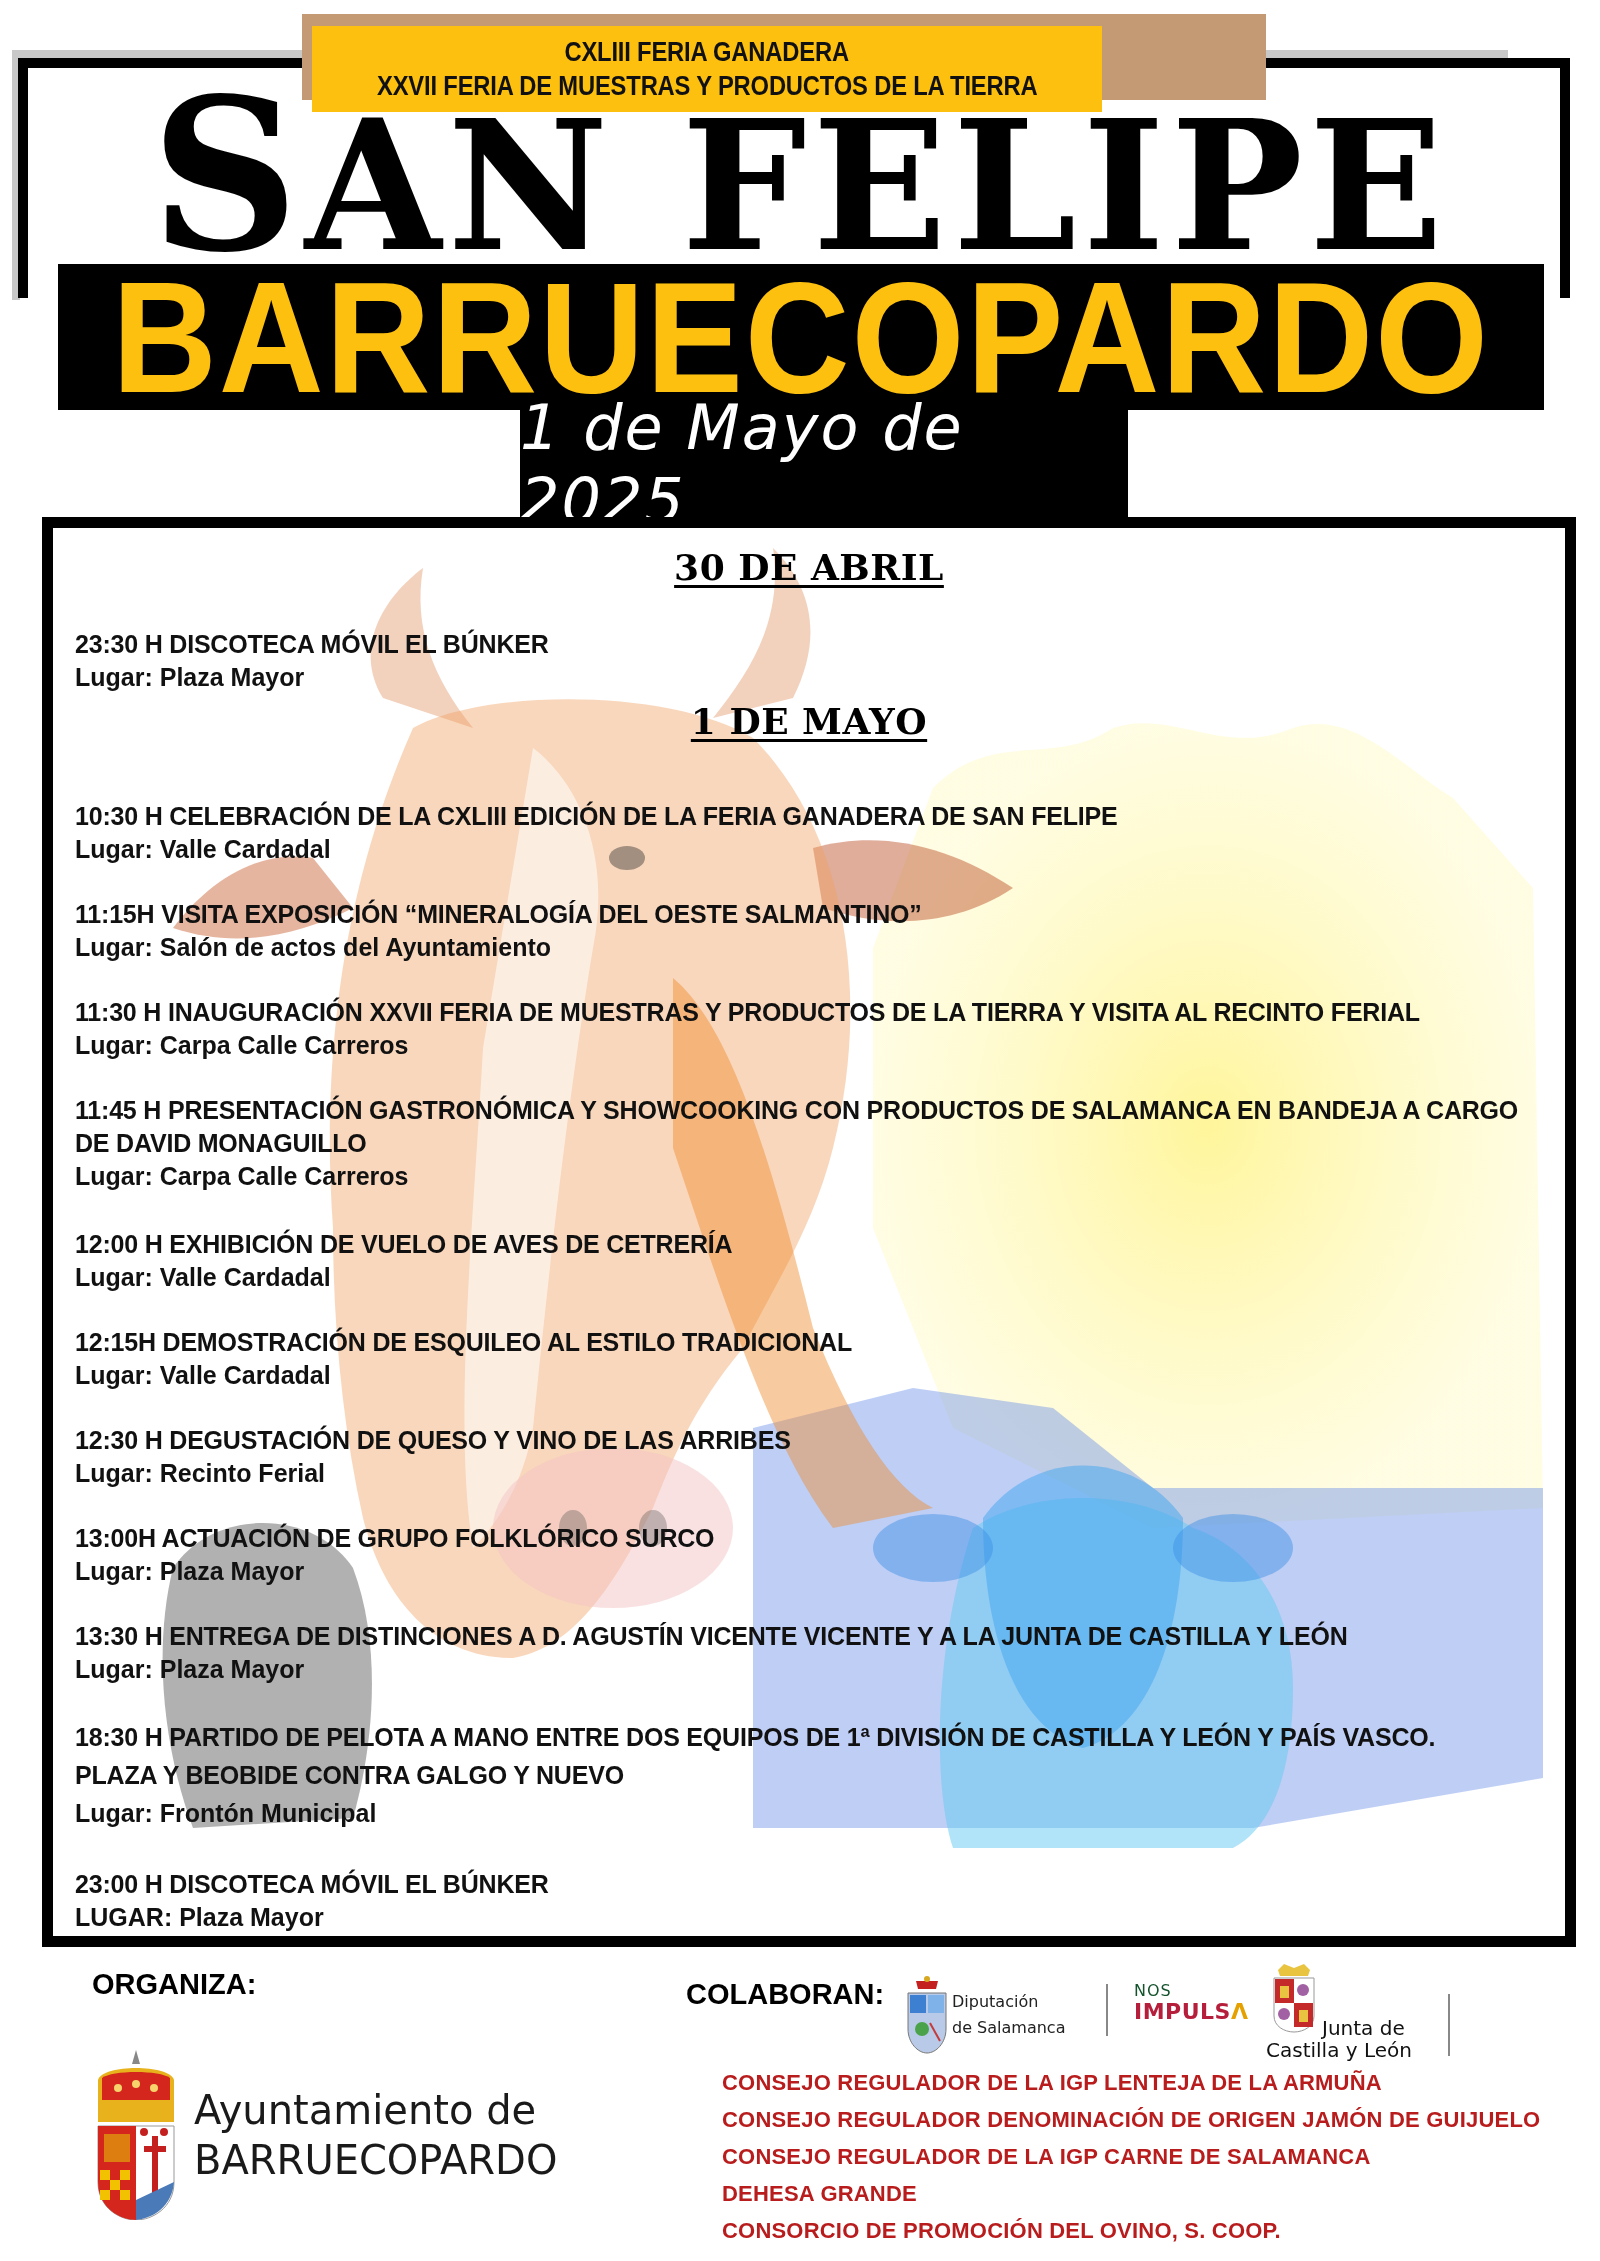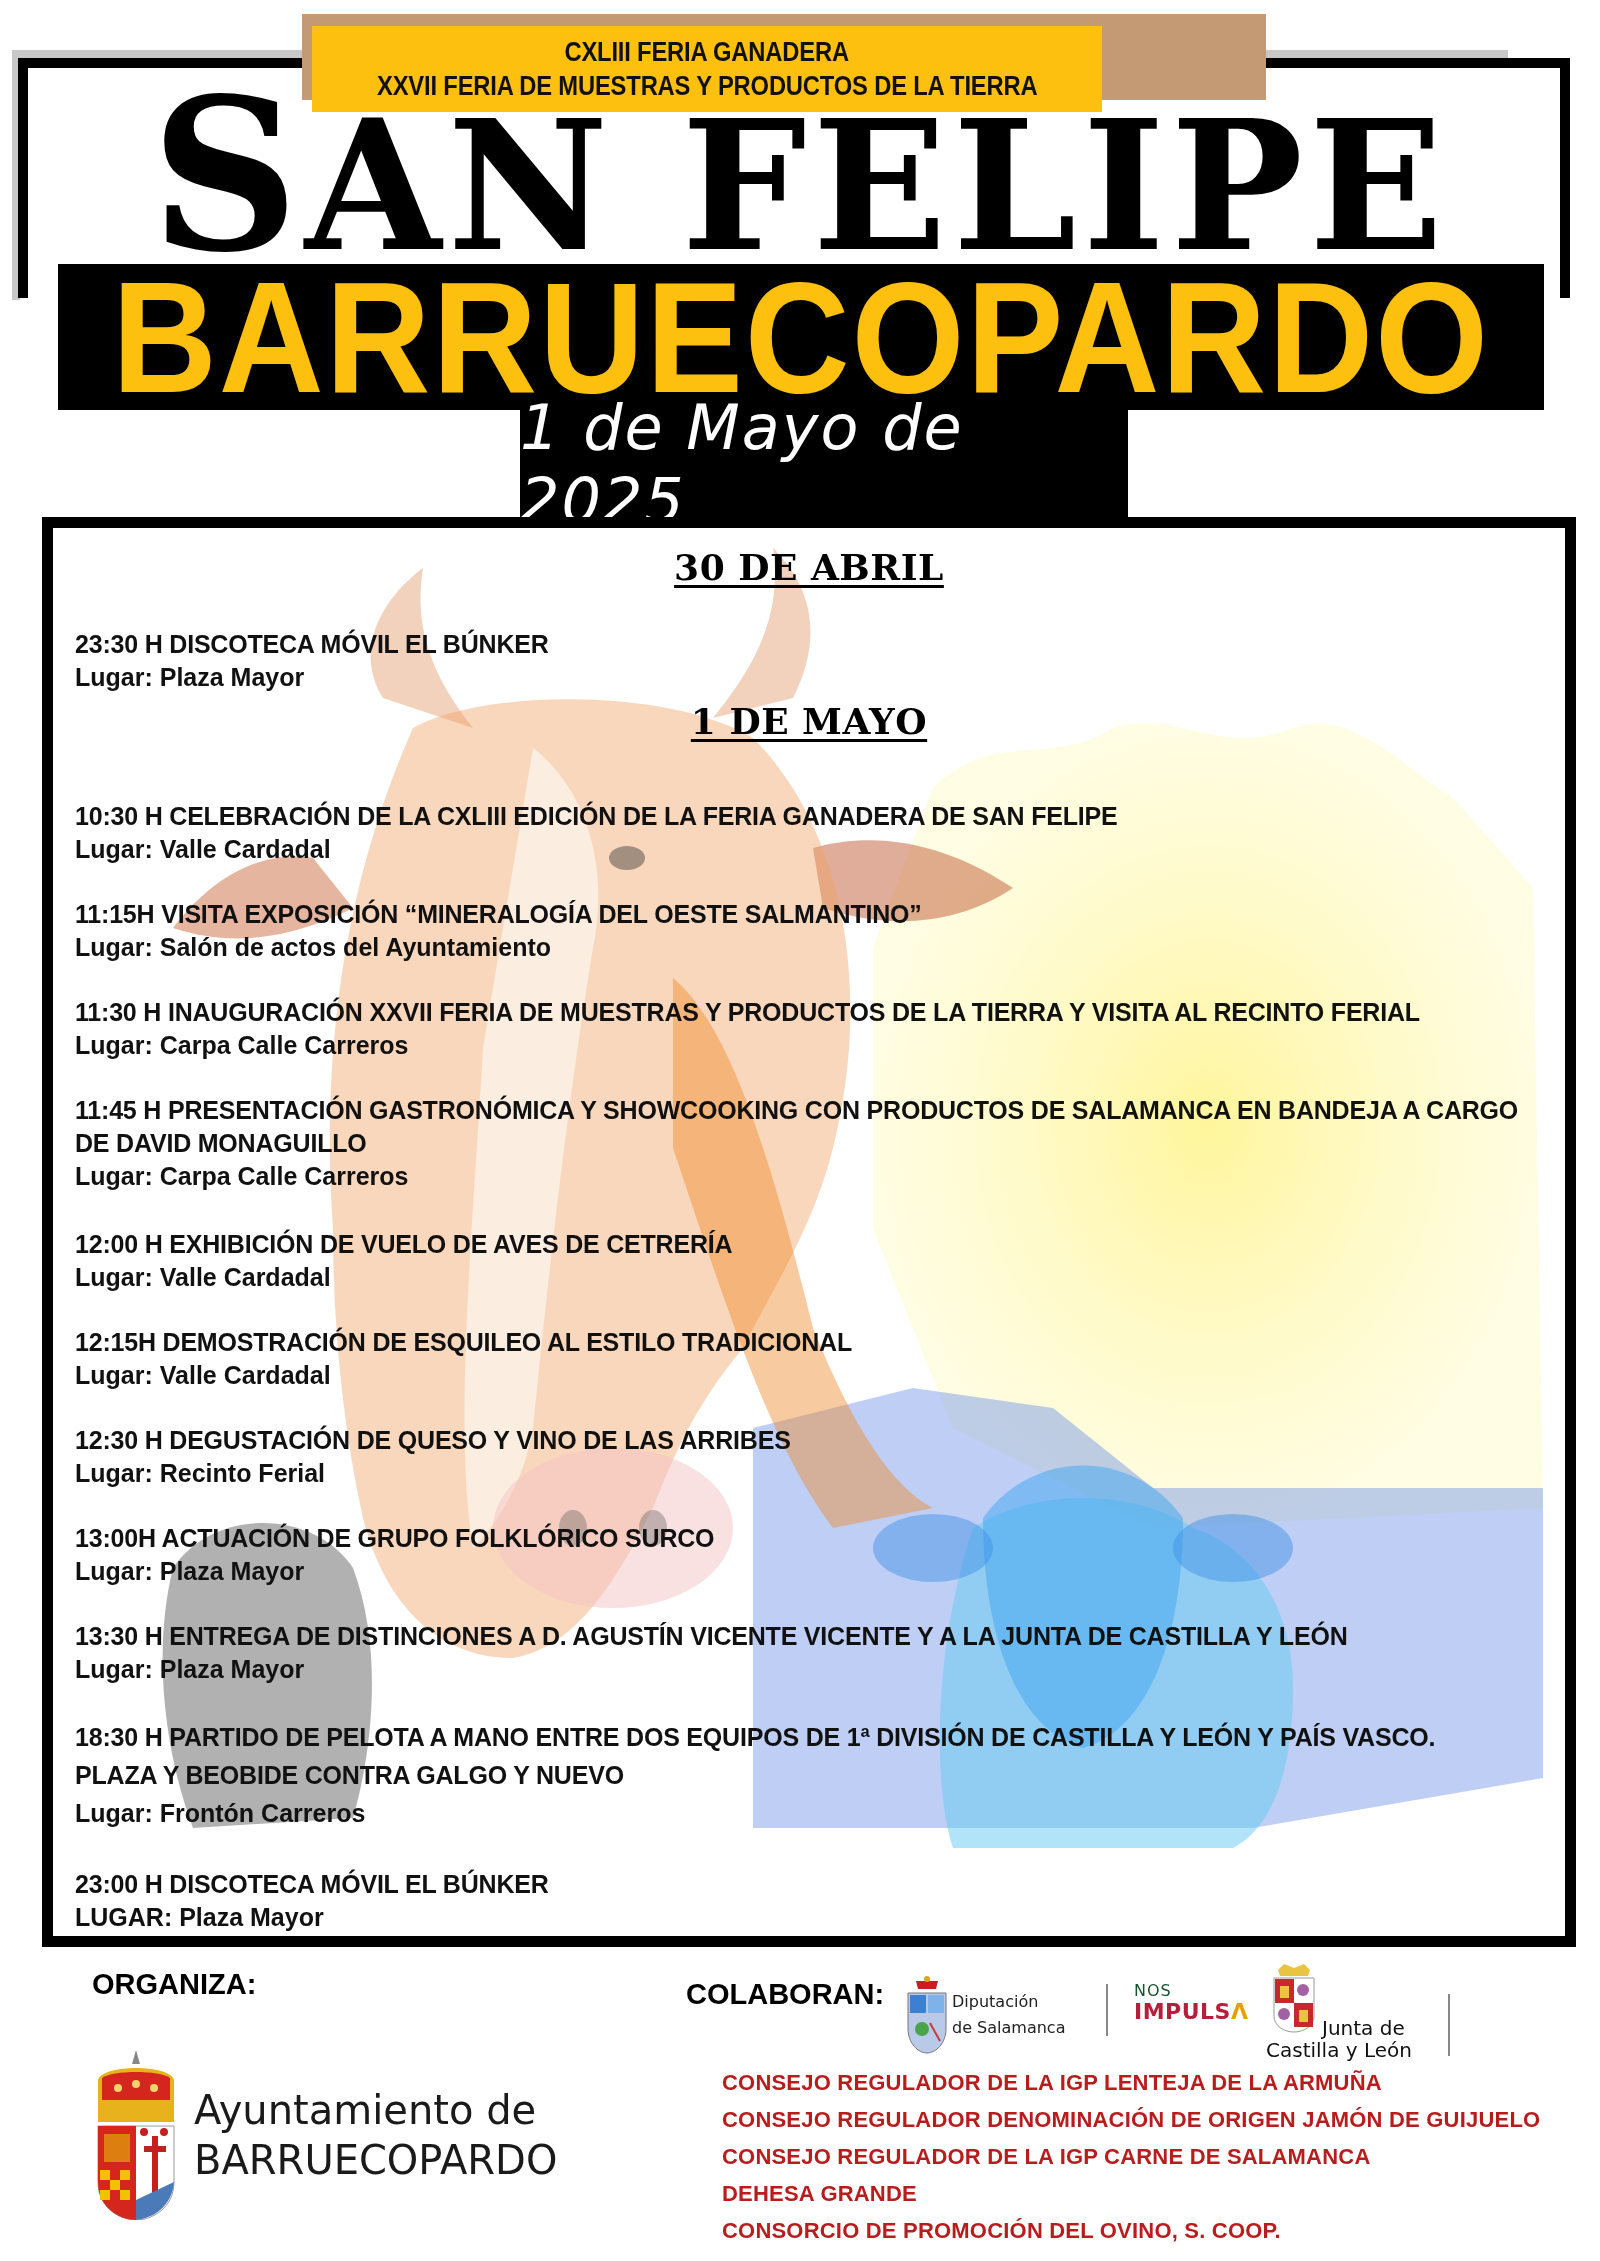--- a/index.html
+++ b/index.html
@@ -178,21 +178,21 @@
   </div>
 
   <div class="event" style="top:1092px;">
     <span class="title">13:30 H  ENTREGA DE DISTINCIONES  A D. AGUSTÍN VICENTE VICENTE Y A LA JUNTA DE CASTILLA Y LEÓN</span>
     <span class="place"><span>Lugar:</span> <span>Plaza Mayor</span></span>
   </div>
 
   <div class="event" style="top:1190px; line-height:38px;">
     <span class="title">18:30 H  PARTIDO DE PELOTA A MANO ENTRE DOS EQUIPOS DE 1ª DIVISIÓN DE CASTILLA Y LEÓN Y PAÍS VASCO.</span>
     <span class="title">PLAZA Y BEOBIDE CONTRA GALGO Y NUEVO</span>
-    <span class="place"><span>Lugar:</span> <span>Frontón Carreros</span></span>
+    <span class="place"><span>Lugar:</span> <span>Frontón Municipal</span></span>
   </div>
 
   <div class="event" style="top:1340px;">
     <span class="title">23:00 H  DISCOTECA MÓVIL EL BÚNKER</span>
     <span class="place"><span>LUGAR:</span> <span>Plaza Mayor</span></span>
   </div>
 </div>
 
 <div class="org-label">ORGANIZA:</div>
 

